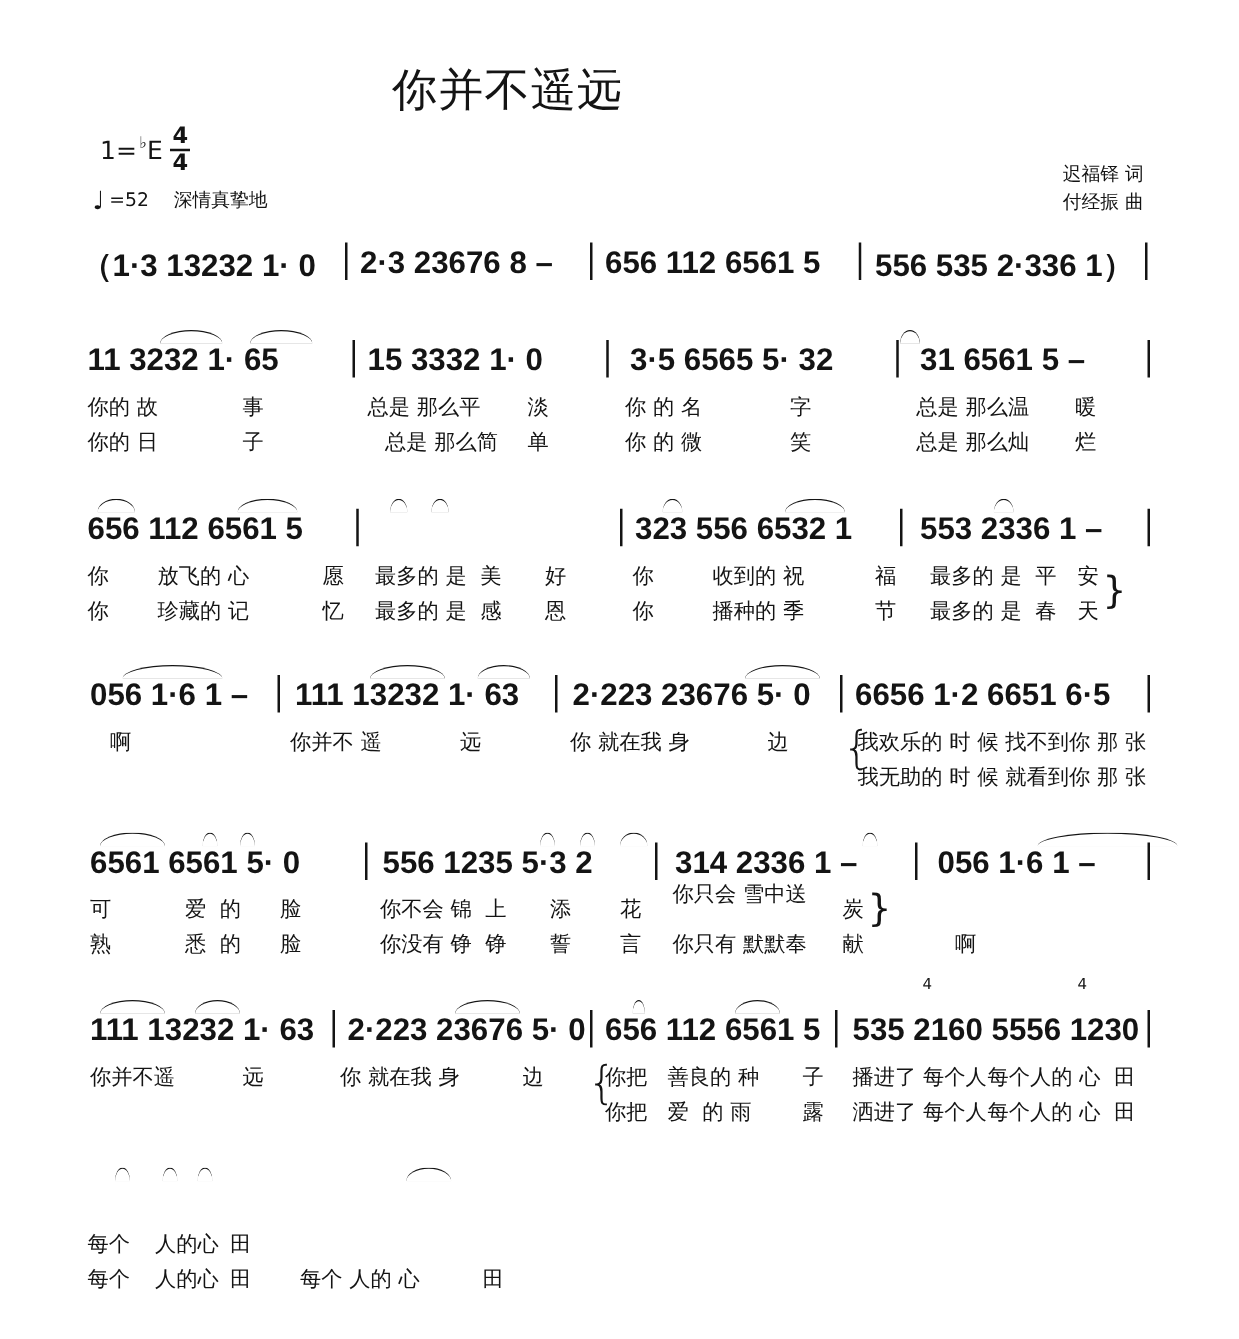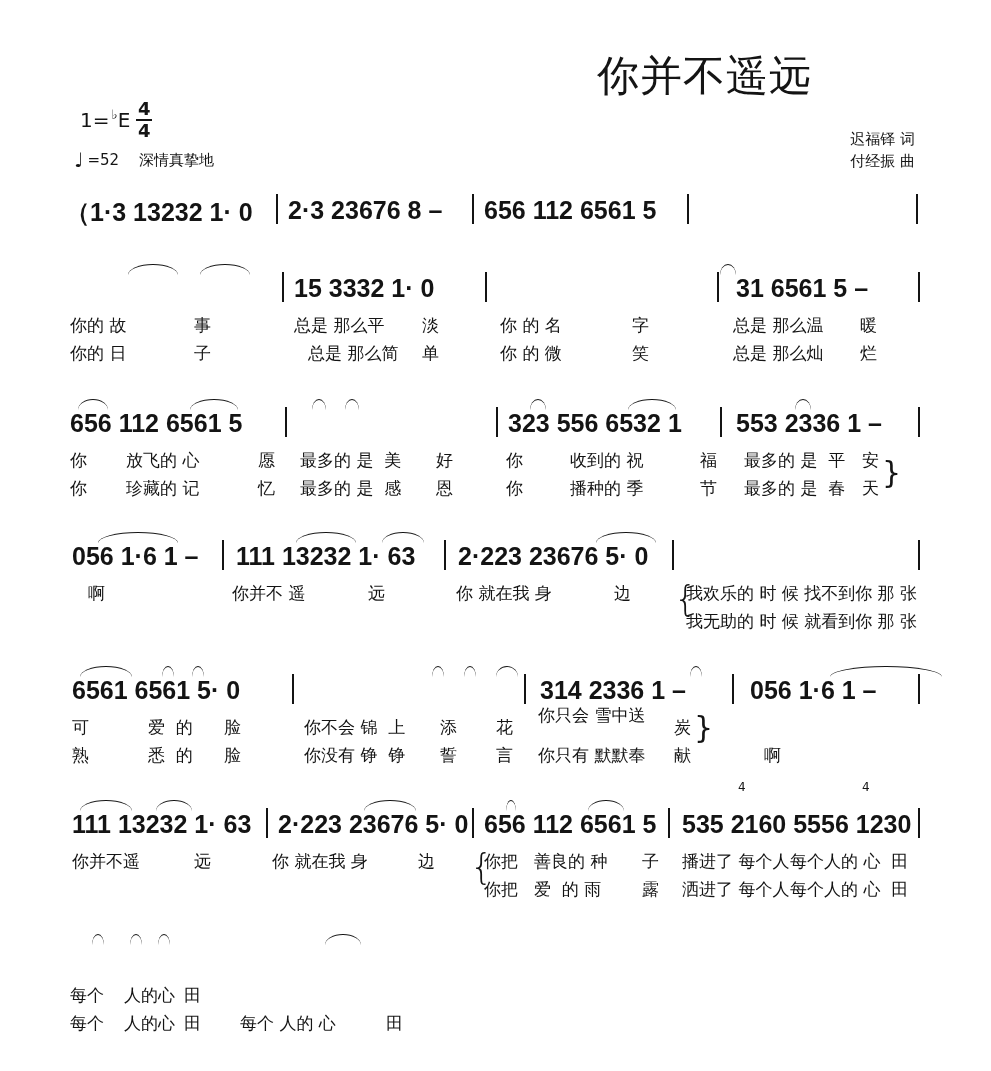--- a/index.html
+++ b/index.html
@@ -1,18 +1,18 @@
 <!DOCTYPE html>
 <html><head>
 <meta charset="utf-8">
 <style>
   html,body{margin:0;padding:0;background:#fff;}
   body{width:991px;height:1071px;position:relative;overflow:hidden;color:#141414;font-family:"DejaVu Sans","Liberation Sans",sans-serif;}
   .abs{position:absolute;}
-  .title{left:0;width:812px;top:48px;text-align:right;font-size:42px;letter-spacing:1px;}
+  .title{left:0;width:812px;top:48px;text-align:center;font-size:36px;letter-spacing:1px;}
   .key{left:80px;top:100px;font-size:20px;display:flex;align-items:center;}
   .key .flat{font-size:13px;vertical-align:top;position:relative;top:-6px;margin-left:2px;}
   .frac{display:inline-flex;flex-direction:column;align-items:center;margin-left:6px;font-weight:bold;font-size:18px;line-height:18px;}
   .frac .line{width:16px;height:2px;background:#141414;margin:1px 0;}
   .tempo{left:74px;top:148px;font-size:15px;display:flex;align-items:center;gap:4px;}
   .tempo .mood{margin-left:16px;}
   .credits{right:76px;top:128px;font-size:15px;line-height:22px;text-align:left;}
   .row{left:60px;width:880px;}
   .notes{position:absolute;left:0;top:0;width:100%;height:40px;font-family:"Liberation Sans","DejaVu Sans",sans-serif;font-weight:bold;font-size:25px;white-space:nowrap;}
   .m{position:absolute;top:4px;}
@@ -48,32 +48,35 @@
 </div>
 
 <div class="abs row" style="top:192px;height:50px">
   <div class="notes">
     <span class="m" style="left:5px">（1·3  13232 1· 0</span>
     <div class="bar" style="left:216px"></div>
     <span class="m" style="left:228px">2·3 23676 8 –</span>
     <div class="bar" style="left:412px"></div>
     <span class="m" style="left:424px">656 112 6561 5</span>
     <div class="bar" style="left:627px"></div>
+    <span class="m" style="left:640px">556 535 2·336 1）</span>
     <div class="bar" style="left:856px"></div>
   </div>
 </div>
 
 <div class="abs row" style="top:270px;height:100px">
   <div class="slur" style="left:68px;top:-6px;width:50px"></div>
   <div class="slur" style="left:140px;top:-6px;width:50px"></div>
   <div class="slur" style="left:660px;top:-6px;width:16px"></div>
   <div class="notes">
+    <span class="m" style="left:10px">11 3232 1· 65</span>
     <div class="bar" style="left:222px"></div>
     <span class="m" style="left:234px">15 3332 1· 0</span>
     <div class="bar" style="left:425px"></div>
+    <span class="m" style="left:444px">3·5 6565 5· 32</span>
     <div class="bar" style="left:657px"></div>
     <span class="m" style="left:676px">31 6561 5 –</span>
     <div class="bar" style="left:858px"></div>
   </div>
   <span class="lyr" style="left:10px;top:44px">你的 故</span>
   <span class="lyr" style="left:134px;top:44px">事</span>
   <span class="lyr" style="left:234px;top:44px">总是 那么平</span>
   <span class="lyr" style="left:362px;top:44px">淡</span>
   <span class="lyr" style="left:440px;top:44px">你 的 名</span>
   <span class="lyr" style="left:572px;top:44px">字</span>
@@ -134,20 +137,21 @@
   <div class="slur" style="left:236px;top:-6px;width:60px"></div>
   <div class="slur" style="left:322px;top:-6px;width:42px"></div>
   <div class="slur" style="left:536px;top:-6px;width:60px"></div>
   <div class="notes">
     <span class="m" style="left:12px">056 1·6 1 –</span>
     <div class="bar" style="left:162px"></div>
     <span class="m" style="left:176px">111 13232 1· 63</span>
     <div class="bar" style="left:384px"></div>
     <span class="m" style="left:398px">2·223 23676 5· 0</span>
     <div class="bar" style="left:612px"></div>
+    <span class="m" style="left:624px">6656 1·2 6651 6·5</span>
     <div class="bar" style="left:858px"></div>
   </div>
   <span class="lyr" style="left:28px;top:44px">啊</span>
   <span class="lyr" style="left:172px;top:44px">你并不 遥</span>
   <span class="lyr" style="left:308px;top:44px">远</span>
   <span class="lyr" style="left:396px;top:44px">你 就在我 身</span>
   <span class="lyr" style="left:554px;top:44px">边</span>
   <span class="lyr" style="left:626px;top:44px">我欢乐的 时 候 找不到你 那 张</span>
   <span class="lyr" style="left:626px;top:72px">我无助的 时 候 就看到你 那 张</span>
   <span class="lyr" style="left:614px;top:40px;font-size:36px;font-weight:200">{</span>
@@ -158,20 +162,21 @@
   <div class="slur" style="left:102px;top:-6px;width:12px"></div>
   <div class="slur" style="left:132px;top:-6px;width:12px"></div>
   <div class="slur" style="left:372px;top:-6px;width:12px"></div>
   <div class="slur" style="left:404px;top:-6px;width:12px"></div>
   <div class="slur" style="left:436px;top:-6px;width:22px"></div>
   <div class="slur" style="left:630px;top:-6px;width:12px"></div>
   <div class="slur" style="left:770px;top:-6px;width:112px"></div>
   <div class="notes">
     <span class="m" style="left:12px">6561 6561 5· 0</span>
     <div class="bar" style="left:232px"></div>
+    <span class="m" style="left:246px">556 1235 5·3 2</span>
     <div class="bar" style="left:464px"></div>
     <span class="m" style="left:480px">314 2336 1 –</span>
     <div class="bar" style="left:672px"></div>
     <span class="m" style="left:690px">056 1·6 1 –</span>
     <div class="bar" style="left:858px"></div>
   </div>
   <span class="lyr" style="left:12px;top:44px">可</span>
   <span class="lyr" style="left:88px;top:44px">爱  的</span>
   <span class="lyr" style="left:164px;top:44px">脸</span>
   <span class="lyr" style="left:244px;top:44px">你不会 锦  上</span>

